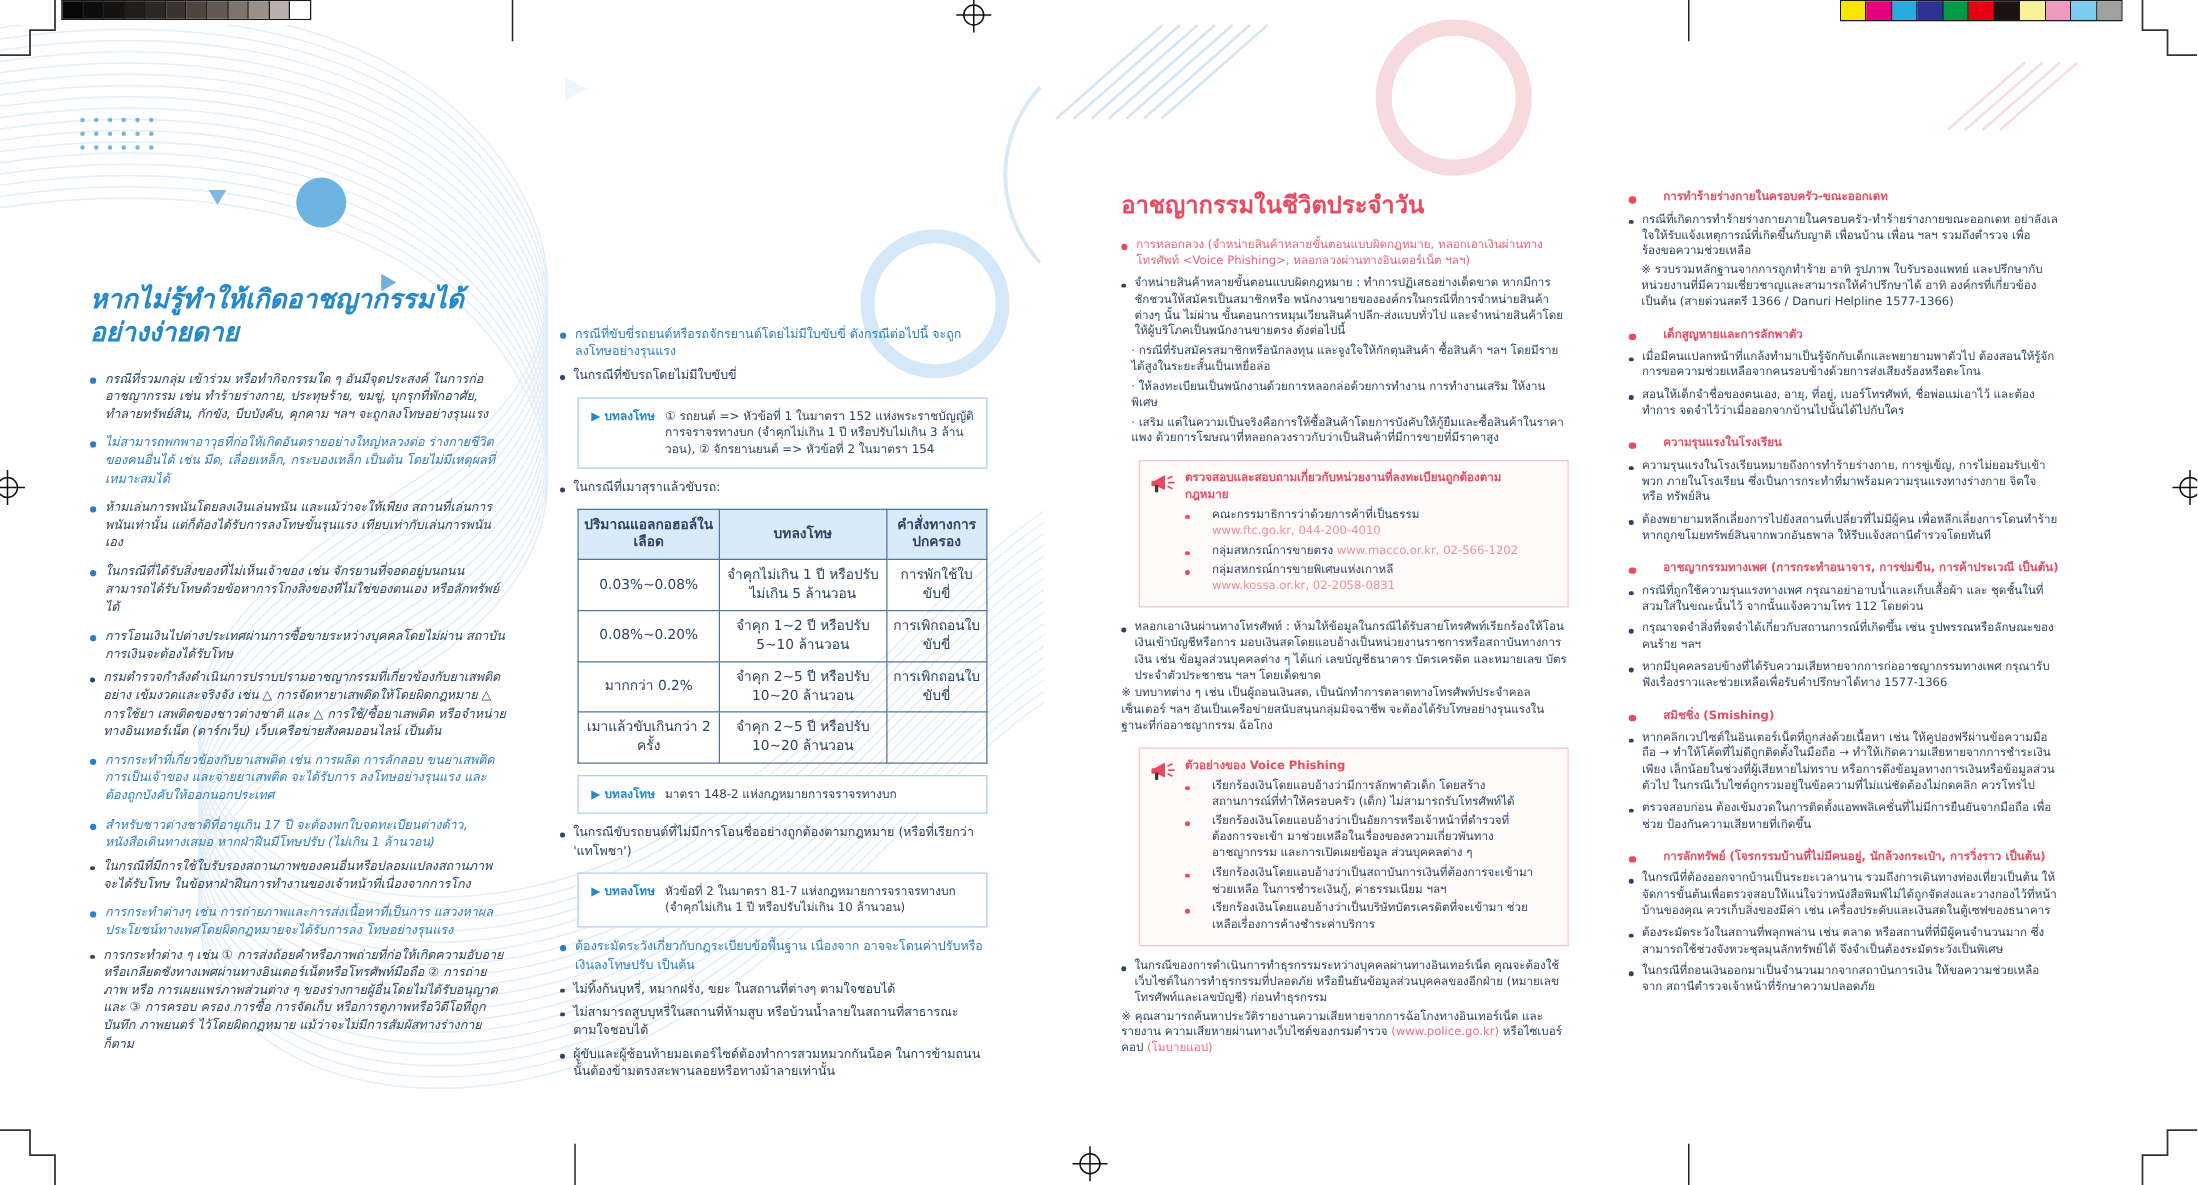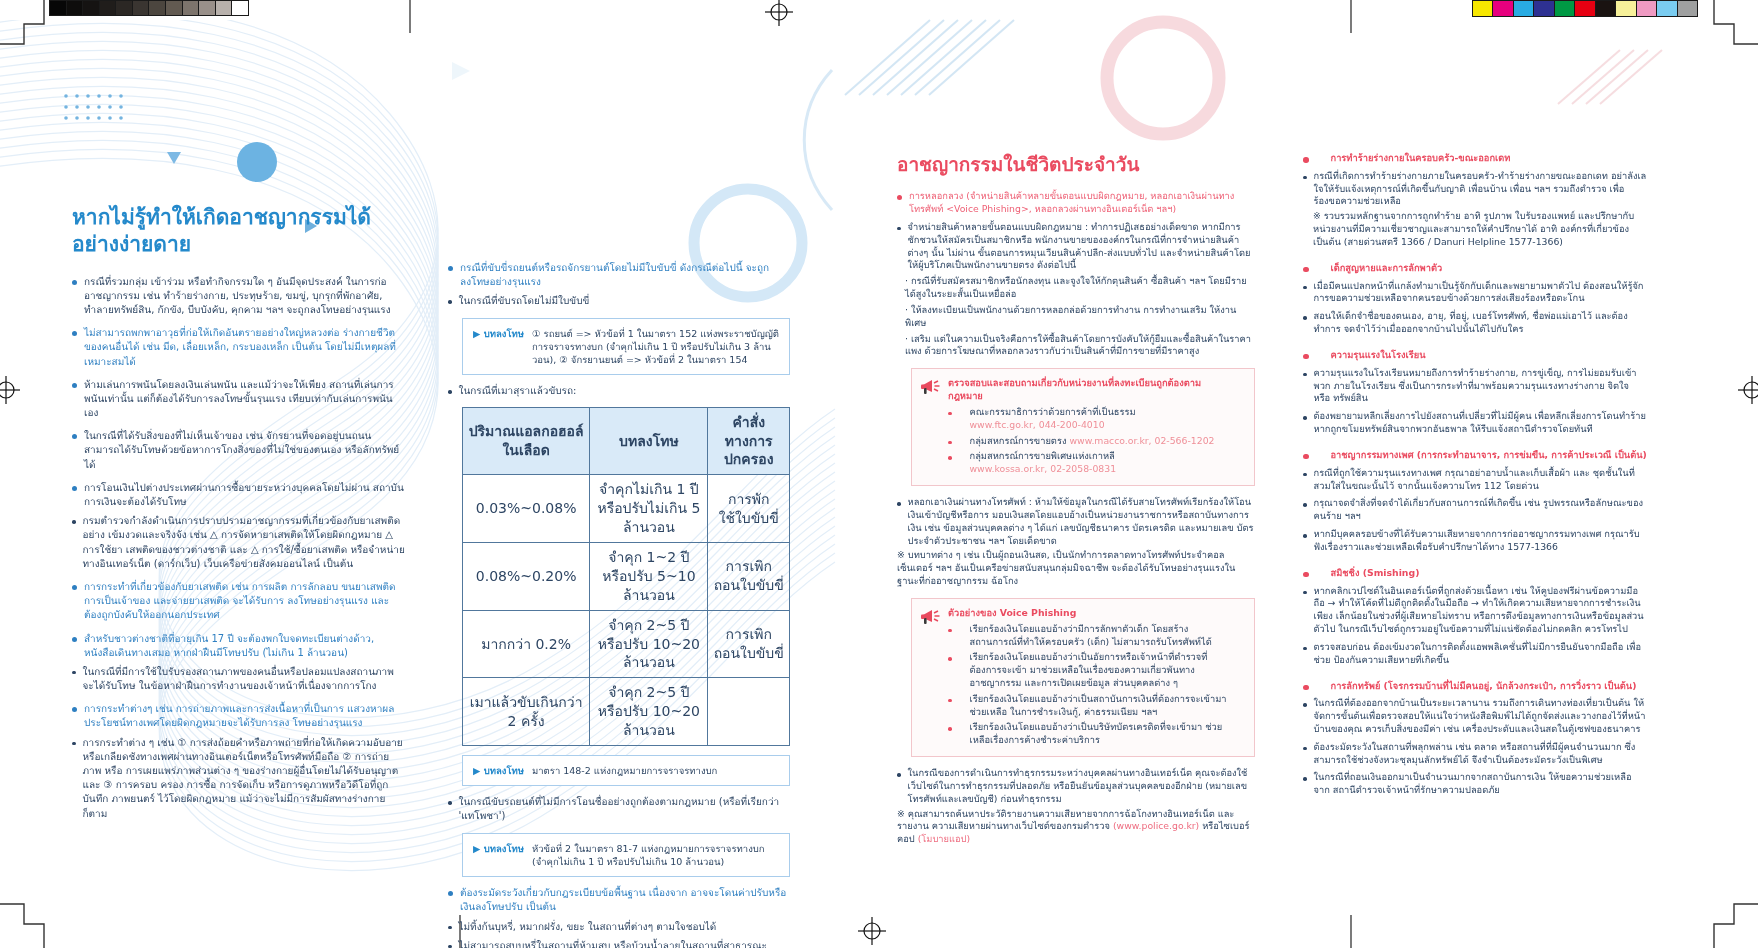--- a/index.html
+++ b/index.html
@@ -7,21 +7,21 @@
          font-family:"DejaVu Sans","Liberation Sans",sans-serif;color:#2d4563;}
   .decor{position:absolute;left:0;top:0;z-index:0;pointer-events:none;}
   
   .calbar{position:absolute;display:flex;border:1px solid #1a1a1a;z-index:3;box-sizing:border-box;}
   .calbar div{flex:1;border-right:1px solid #1a1a1a;}
   .calbar div:last-child{border-right:none;}
   .graybar{left:49px;top:0;width:200px;height:16px;}
   .colorbar{left:1472px;top:0;width:226px;height:17px;}
   
   .panel{position:absolute;z-index:2;}
-  .p1{left:72px;top:204px;width:333px;font-size:10px;line-height:1.42;}
+  .p1{left:72px;top:226px;width:333px;font-size:10px;line-height:1.42;font-style:italic;}
   .p2{left:448px;top:252px;width:342px;font-size:10px;line-height:1.42;}
   .p3{left:897px;top:152px;width:358px;font-size:9.3px;line-height:1.38;}
   .p4{left:1303px;top:152px;width:344px;font-size:9.3px;line-height:1.38;}
   h1.blue-head{margin:0 0 16px 0;font-size:21px;line-height:1.3;color:#2489cb;font-weight:600;}
   .red-head{font-size:19px;line-height:1.28;color:#ea4b60;font-weight:600;}
   .red-head-block{margin:0 0 14px 0;}
   p{margin:0;}
   ul{list-style:none;margin:0;padding:0;}
   .it{display:flex;gap:7px;margin-top:9px;}
   .it .dot{width:5px;height:5px;border-radius:50%;background:#2e7fc1;margin-top:5px;flex:none;}
@@ -33,21 +33,21 @@
   .hang{padding-left:8px;margin-top:3px;}
   .note{margin-top:2px;}
   .red{color:#ee6d80;}
   .pink-link{color:#ef8f98;}
   
   .pbox{display:flex;gap:8px;border:1px solid #a9cdec;background:#fff;
         padding:8px 10px;margin:9px 0 9px 14px;font-size:9.5px;line-height:1.4;}
   .pbox .lbl{color:#2489cb;font-weight:600;white-space:nowrap;flex:none;}
   
   table.drunk{border-collapse:collapse;margin:8px 0 8px 14px;width:calc(100% - 14px);
-              font-size:14px;line-height:1.35;}
+              font-size:11px;line-height:1.35;}
   table.drunk th,table.drunk td{border:1px solid #51779c;padding:5px 4px;text-align:center;
               vertical-align:middle;color:#2d4563;}
   table.drunk th{background:#d9eaf8;font-weight:600;}
   
   .pinkbox{position:relative;border:1px solid #f2c6cb;background:#fefafa;
            padding:8px 26px 9px 36px;margin:10px 0 10px 14px;}
   .pinkbox .ptitle{color:#ea4b60;font-weight:600;margin-bottom:3px;}
   .pinkbox .megaphone{position:absolute;left:9px;top:10px;}
   .pk-it{display:flex;gap:18px;margin-top:3px;}
   .pk-it .pdot{width:3.5px;height:3.5px;border-radius:50%;background:#ea4b60;margin-top:6px;flex:none;}

